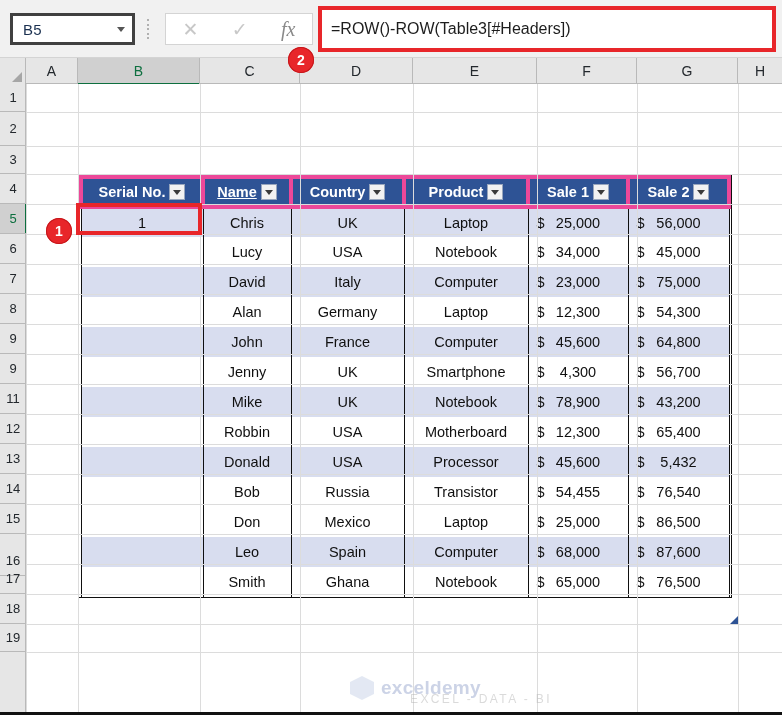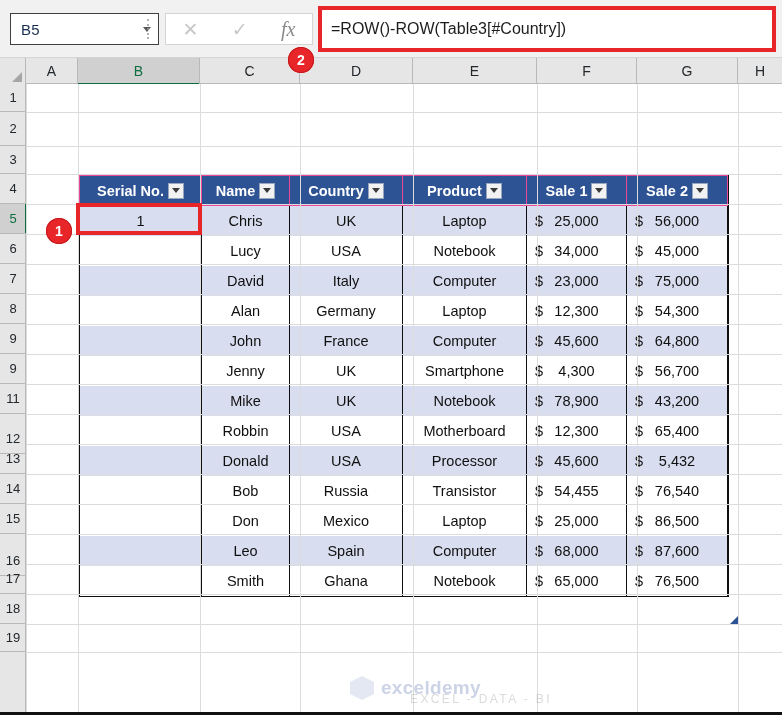--- a/index.html
+++ b/index.html
@@ -11,22 +11,22 @@
     overflow:hidden;
   }
 
   
   #formula-strip{
     position:absolute; left:0; top:0; width:782px; height:58px;
     background:#f1f1f1;
     border-bottom:1px solid #d4d4d4;
   }
   #name-box{
-    position:absolute; left:10px; top:13px; width:149px; height:32px;
-    background:#ffffff; border:1px solid #404040;
+    position:absolute; left:10px; top:13px; width:125px; height:32px;
+    background:#ffffff; border:3px solid #404040;
     display:flex; align-items:center;
   }
   #name-box-value{
     flex:1; padding-left:10px; font-size:15px; color:#1a3050;
     letter-spacing:.2px;
   }
   #name-box-caret{
     width:22px; height:100%; display:flex; align-items:center; justify-content:center;
   }
   .caret-dn{
@@ -119,21 +119,21 @@
   #data-table{
     position:absolute;
     border:1px solid #0f0f0f;
     border-collapse:collapse;
   }
   #data-table table{ border-collapse:collapse; table-layout:fixed; }
   #data-table th{
     background:#2e5395; color:#ffffff;
     font-size:14.5px; font-weight:bold;
     height:30px;
-    border:1px solid #ec4899;
+    border:4px solid #ec4899;
     position:relative;
     text-align:center;
     padding:0 6px;
   }
   .th-inner{ display:flex; align-items:center; justify-content:center; gap:4px; }
   .filter-btn{
     width:16px; height:16px; background:#f2f2f2; border:1px solid #98a6bd;
     display:inline-flex; align-items:center; justify-content:center; flex:0 0 auto;
   }
   .filter-btn i{
@@ -220,21 +220,21 @@
       <i></i>
   </div>
 
   <div id="fx-group">
     <span class="fxicon">✕</span>
     <span class="fxicon">✓</span>
     <span class="fxicon italic">fx</span>
   </div>
 
   <div id="formula-input">
-    <span id="formula-text">=ROW()-ROW(Table3[#Country])</span>
+    <span id="formula-text">=ROW()-ROW(Table3[#Headers])</span>
   </div>
 </div>
 
 <div id="col-head">
   <div id="corner-cell">
     <span id="corner-tri"></span>
   </div>
   <div class="colh" style="left:26px;width:52px;">A</div>
   <div class="colh sel" style="left:78px;width:122px;">B</div>
   <div class="colh" style="left:200px;width:100px;">C</div>
@@ -250,21 +250,21 @@
     <div class="rowh" style="top: 28px; height: 34px;">2</div>
     <div class="rowh" style="top: 62px; height: 28px;">3</div>
     <div class="rowh" style="top: 90px; height: 30px;">4</div>
     <div class="rowh sel" style="top: 120px; height: 30px;">5</div>
     <div class="rowh" style="top: 150px; height: 30px;">6</div>
     <div class="rowh" style="top: 180px; height: 30px;">7</div>
     <div class="rowh" style="top: 210px; height: 30px;">8</div>
     <div class="rowh" style="top: 240px; height: 30px;">9</div>
     <div class="rowh" style="top: 270px; height: 30px;">9</div>
     <div class="rowh" style="top: 300px; height: 30px;">11</div>
-    <div class="rowh" style="top: 340px; height: 30px;">12</div>
+    <div class="rowh" style="top: 330px; height: 30px;">12</div>
     <div class="rowh" style="top: 360px; height: 30px;">13</div>
     <div class="rowh" style="top: 390px; height: 30px;">14</div>
     <div class="rowh" style="top: 420px; height: 30px;">15</div>
     <div class="rowh" style="top: 462px; height: 30px;">16</div>
     <div class="rowh" style="top: 480px; height: 30px;">17</div>
     <div class="rowh" style="top: 510px; height: 30px;">18</div>
     <div class="rowh" style="top: 540px; height: 28px;">19</div>
   </div>
 
 <div id="grid">
@@ -275,21 +275,21 @@
       <thead>
         <tr>
           <th style="width:122px;">
             <span class="th-inner">
               <span>Serial No.</span>
               <span class="filter-btn">
                   <i></i>
                 </span>
             </span>
           </th>
-          <th style="width:88px;">
+          <th style="width:88px;text-decoration:underline;">
             <span class="th-inner">
               <span>Name</span>
               <span class="filter-btn">
                   <i></i>
                 </span>
             </span>
           </th>
           <th style="width:113px;">
             <span class="th-inner">
               <span>Country</span>

